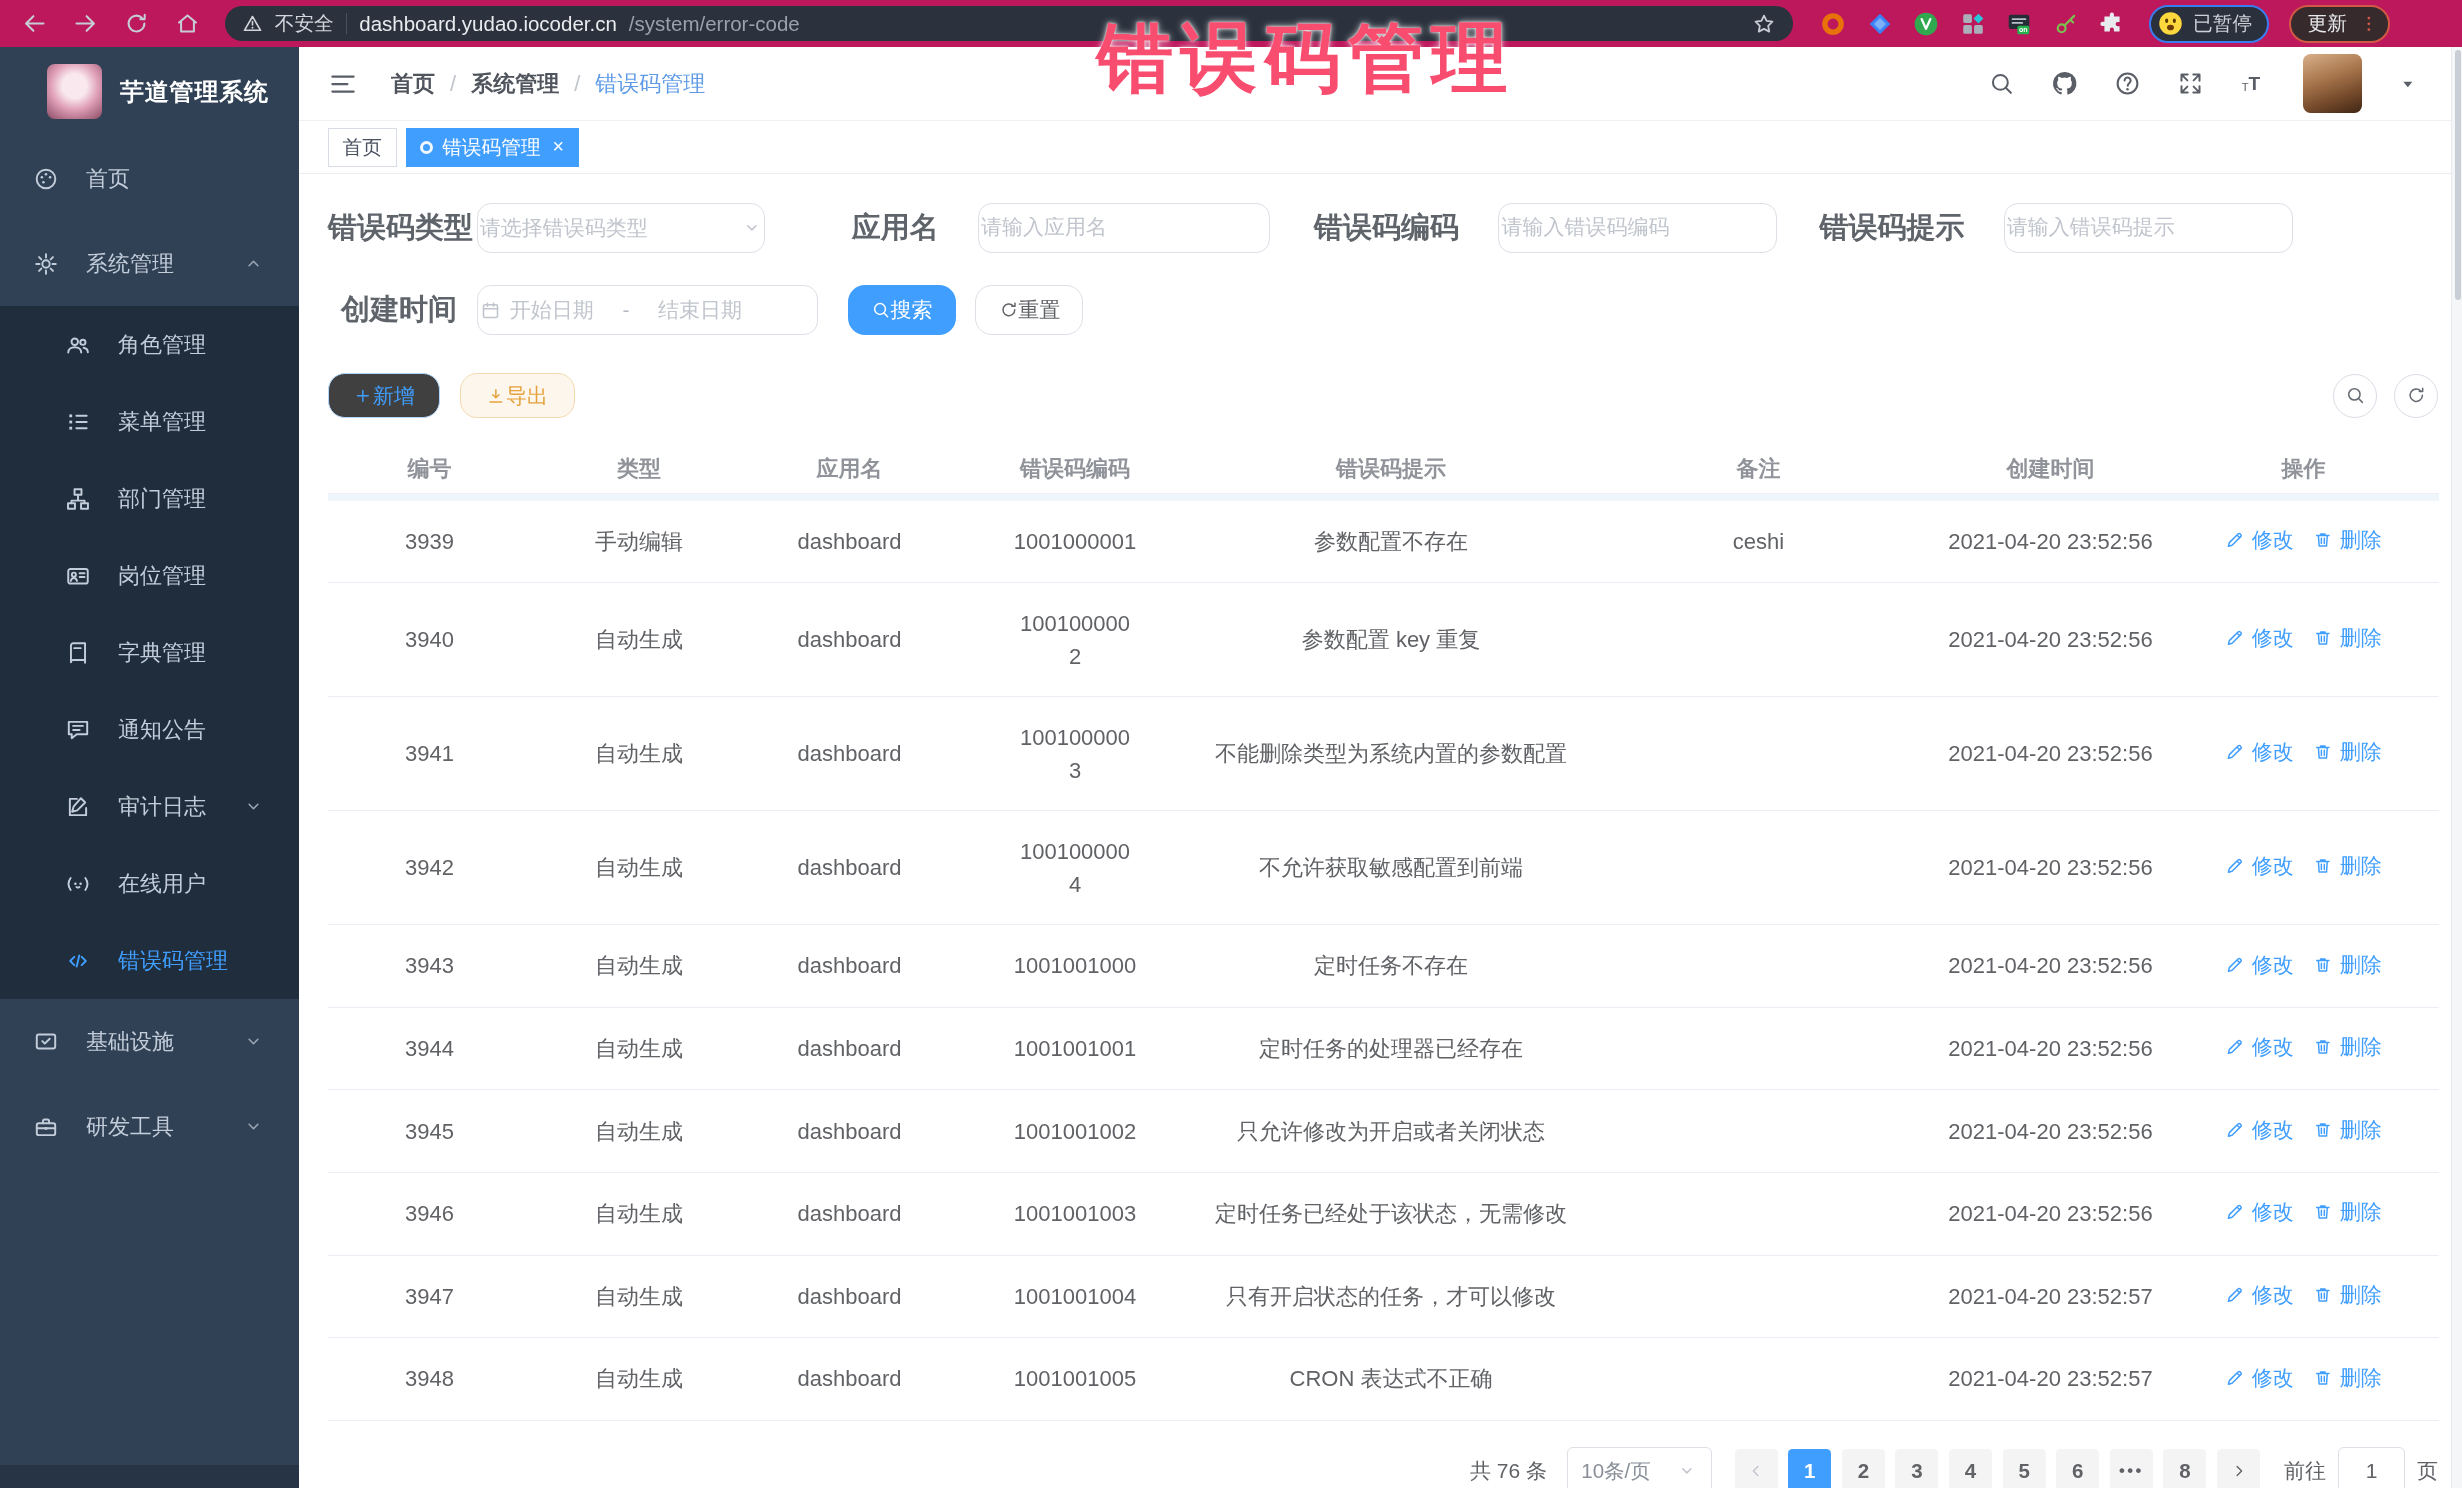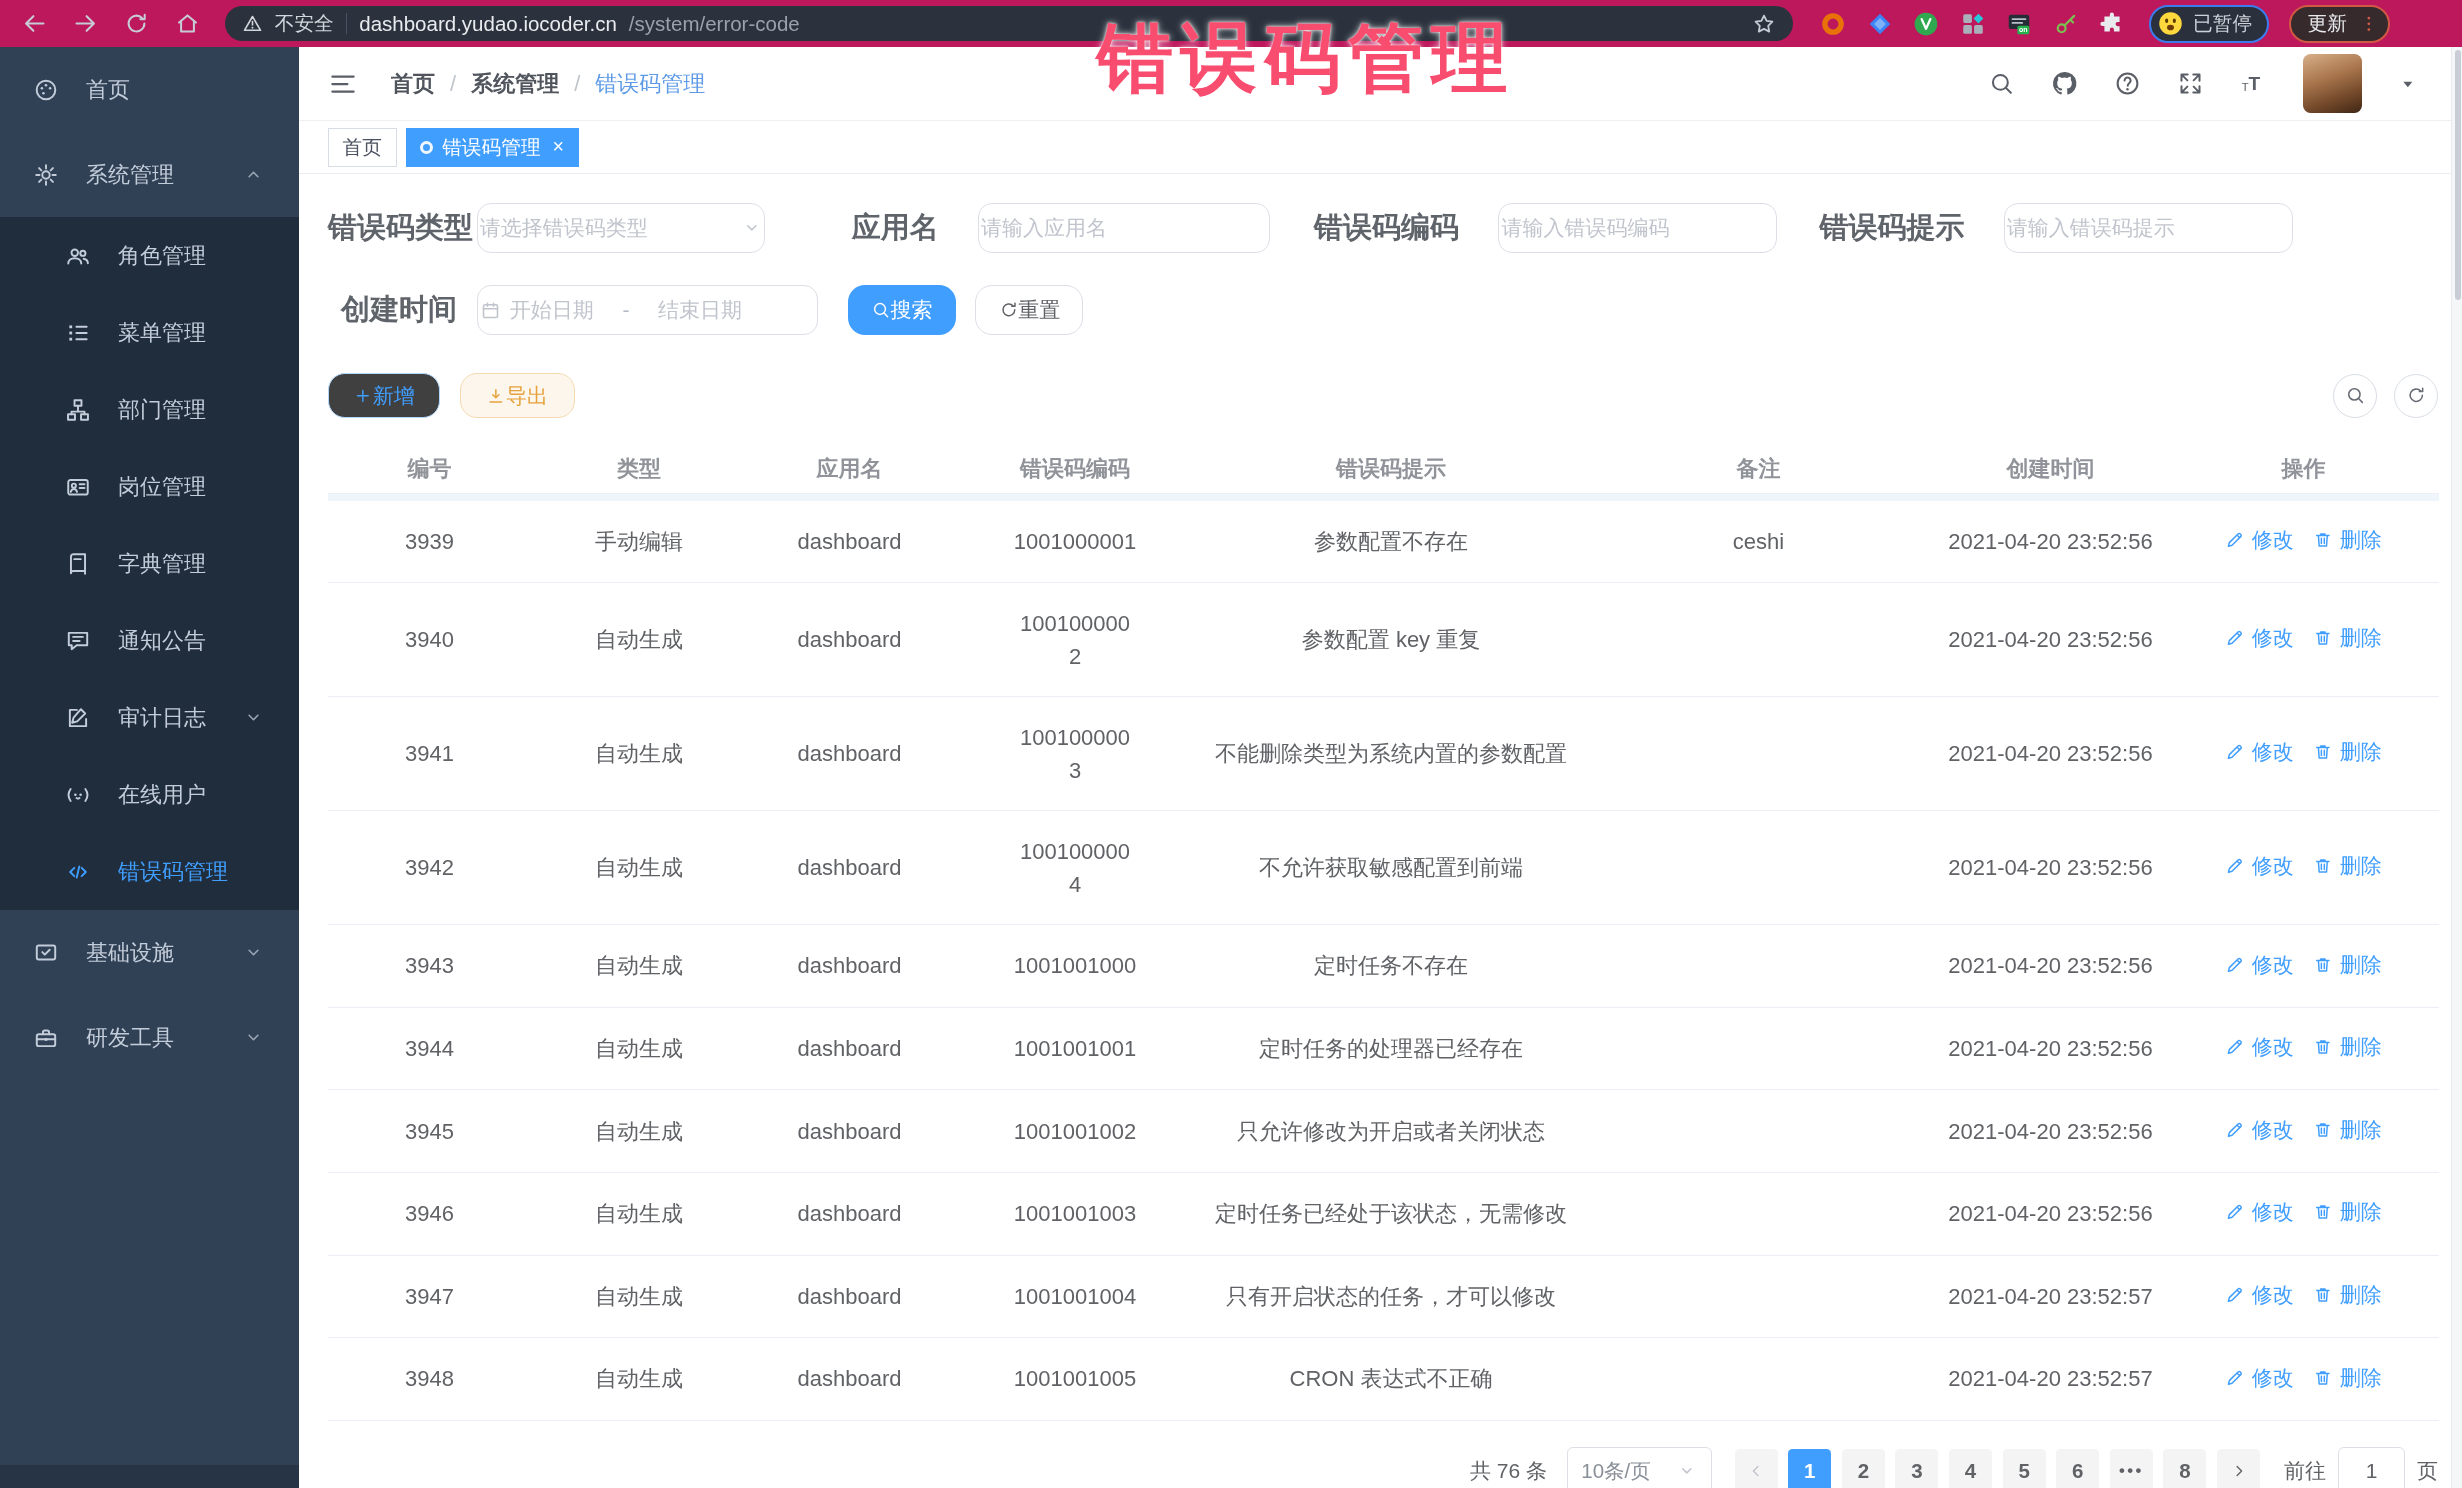--- a/index.html
+++ b/index.html
@@ -60,21 +60,21 @@
   .tag.active{background:#409eff;border-color:#409eff;color:#fff}
   .tag-dot{width:13px;height:13px;border:3px solid rgba(255,255,255,.92);border-radius:50%}
   .tag-close{font-size:19.7px;line-height:1;margin-left:3px}
 
   
   .content{flex:1;padding:29px 24px 0 29px;background:#fff;overflow:hidden}
   .filter-row{display:flex;align-items:center;margin-bottom:32px}
   .f-label{width:129px;text-align:right;margin-right:19.7px;font-size:29px;color:#5f646b;font-weight:700;flex:none;white-space:nowrap}
   .f-label.auto{width:auto}
   .inp{height:50px;border:1.5px solid #dcdfe6;border-radius:14px;background:#fff;display:flex;align-items:center;padding:0 2px;gap:9px}
-  .inp input{border:0;outline:0;width:100%;font-size:21px;color:#606266;background:transparent;font-family:Liberation Sans, sans-serif}
+  .inp input{border:0;outline:0;width:100%;font-size:21px;color:#606266;background:transparent;font-family:Liberation Mono, monospace}
   .inp input::placeholder{color:#c0c4cc}
   .sel-ph,.dr-ph{color:#c0c4cc;font-size:21px;white-space:nowrap}
   .sel-caret{width:19.7px;height:19.7px;color:#c0c4cc;margin-left:auto}
   .cal{width:21px;height:21px;color:#c0c4cc;flex:none}
   .dr-sep{color:#b4bac2;font-size:21px;margin:0 19.7px}
   .w-type{width:288px}.w-app{width:292px}.w-code{width:279px}.w-hint{width:289px}.w-date{width:341px}
   .g1{margin-left:87px}.g2{margin-left:44px}.g3{margin-left:42px}
   .btn{height:50px;border-radius:17px;display:flex;align-items:center;justify-content:center;font-size:21px;cursor:pointer;white-space:nowrap}
   .bi{width:19.7px;height:19.7px;flex:none}
   .btn-search{width:108px;background:#409eff;color:#fff;border:0;margin-left:30px}
@@ -222,20 +222,24 @@
           <circle cx="12" cy="12" r="1.7" fill="currentColor"></circle>
           <circle cx="12" cy="19" r="1.7" fill="currentColor"></circle>
         </svg>
       </span>
   </div>
 </div>
 
 <div class="app">
 
   <aside class="sidebar">
+    <div class="logo-row">
+      <div class="logo-img"></div>
+      <div class="app-title">芋道管理系统</div>
+    </div>
     <nav id="menu">
         <div class="menu-item l1">
           <span class="mi">
             <svg viewBox="0 0 24 24">
               <circle cx="12" cy="12" r="8.6" fill="none" stroke="currentColor" stroke-width="1.8" stroke-linecap="round" stroke-linejoin="round"></circle>
               <circle cx="12" cy="7.6" r="1.2" fill="currentColor"></circle>
               <circle cx="8.2" cy="10.4" r="1.2" fill="currentColor"></circle>
               <circle cx="15.8" cy="10.4" r="1.2" fill="currentColor"></circle>
               <circle cx="9.6" cy="15" r="1.2" fill="currentColor"></circle>
             </svg>

